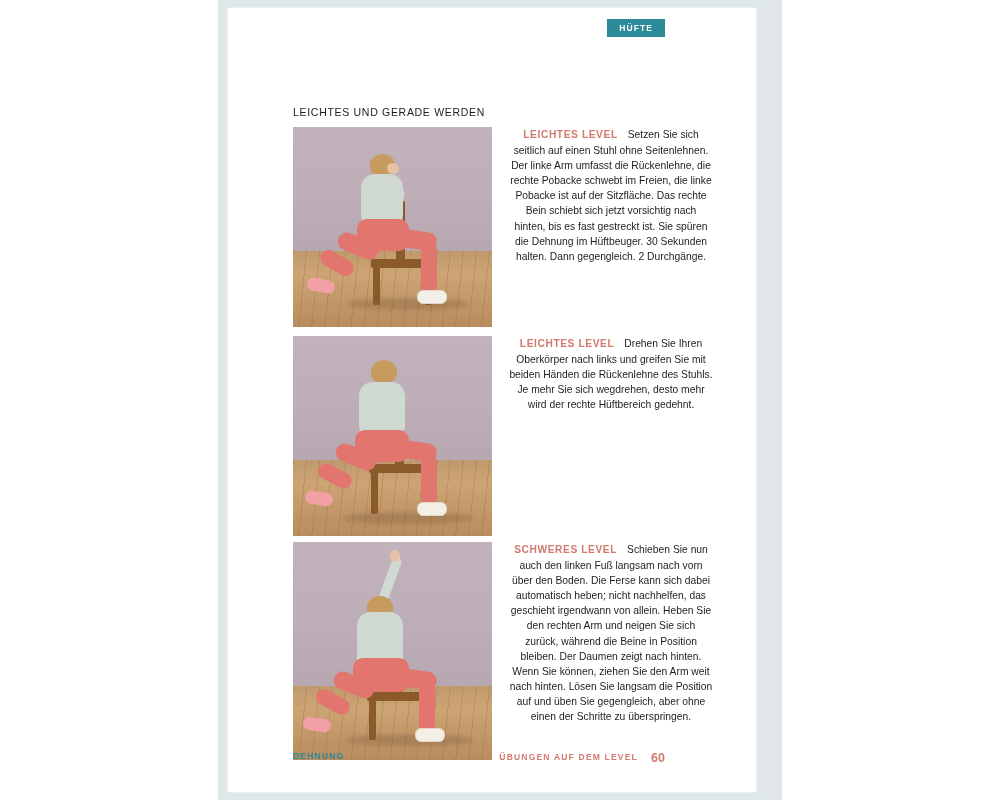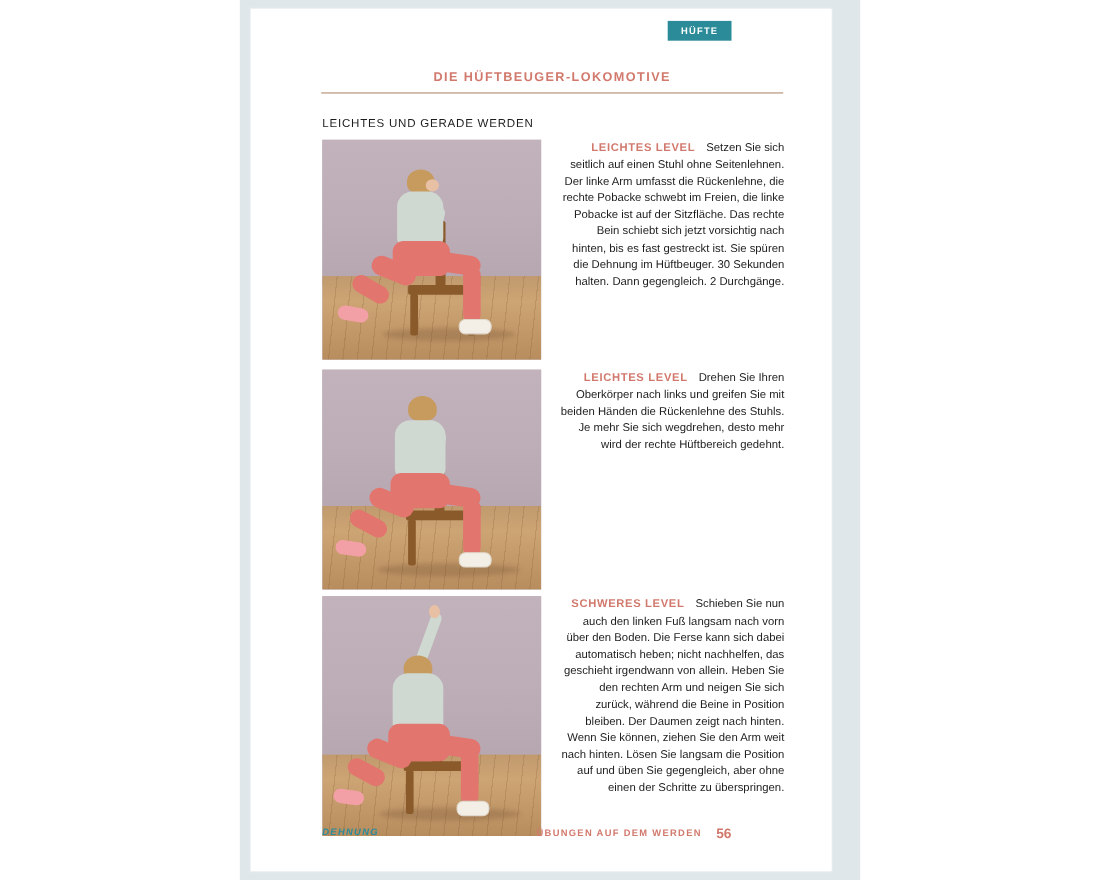--- a/index.html
+++ b/index.html
@@ -99,40 +99,39 @@
   .photo-3 { height: 218px; }
 
   .text-col {
     position: absolute;
     left: 216px;
     top: 0;
     width: 204px;
     font-size: 10.3px;
     line-height: 1.47;
     color: #1d1d1d;
-    text-align: right;
+    text-align: center;
   }
   .lvl {
     color: #d2796d;
     font-weight: bold;
     letter-spacing: 0.6px;
     font-size: 10.2px;
   }
   .lvl-gap { display: inline-block; width: 10px; }
 
   
   .footer-left {
     position: absolute;
     left: 65px;
     bottom: 32px;
     color: #2b8b99;
     font-size: 8.5px;
     letter-spacing: 1.2px;
     font-weight: bold;
-    font-style: italic;
   }
   .footer-right {
     position: absolute;
     right: 44px;
     bottom: 31px;
     color: #d2796d;
     font-size: 8.5px;
     letter-spacing: 1.2px;
     font-weight: bold;
   }
@@ -187,24 +186,20 @@
 
 <div class="page-frame"></div>
 
 <div class="page-sheet">
   <div class="page-inner">
 
     <div class="chapter-tab">
       <span>HÜFTE</span>
     </div>
 
-    <div class="title-wrap">
-      <div class="doc-title">DIE HÜFTBEUGER-LOKOMOTIVE</div>
-      <div class="title-rule"></div>
-    </div>
 
     <div class="subtitle">LEICHTES UND GERADE WERDEN</div>
 
     <div class="row row-1">
       <div class="photo">
         <div class="scene">
           <div class="wall"></div>
           <div class="floor"></div>
           <div class="shadow" style="left:55px; top:171px; width:120px; height:12px;"></div>
 
@@ -284,17 +279,17 @@
           <div class="body-part pants" style="left:22px; top:152px; width:36px; height:16px; transform:rotate(28deg);"></div>
           <div class="body-part shoe-pink" style="left:10px; top:176px; width:28px; height:13px; transform:rotate(8deg);"></div>
         </div>
       </div>
       <div class="text-col">
         <span class="lvl">SCHWERES LEVEL</span><span class="lvl-gap"></span><span>Schieben Sie nun auch den linken Fuß langsam nach vorn über den Boden. Die Ferse kann sich dabei automatisch heben; nicht nachhelfen, das geschieht irgendwann von allein. Heben Sie den rechten Arm und neigen Sie sich zurück, während die Beine in Position bleiben. Der Daumen zeigt nach hinten. Wenn Sie können, ziehen Sie den Arm weit nach hinten. Lösen Sie langsam die Position auf und üben Sie gegengleich, aber ohne einen der Schritte zu überspringen.</span>
       </div>
     </div>
 
     <div class="footer-left">DEHNUNG</div>
-    <div class="footer-right">ÜBUNGEN AUF DEM WERDEN</div>
-    <div class="footer-page">56</div>
+    <div class="footer-right">ÜBUNGEN AUF DEM LEVEL</div>
+    <div class="footer-page">60</div>
 
   </div>
 </div>
 
 </body></html>

